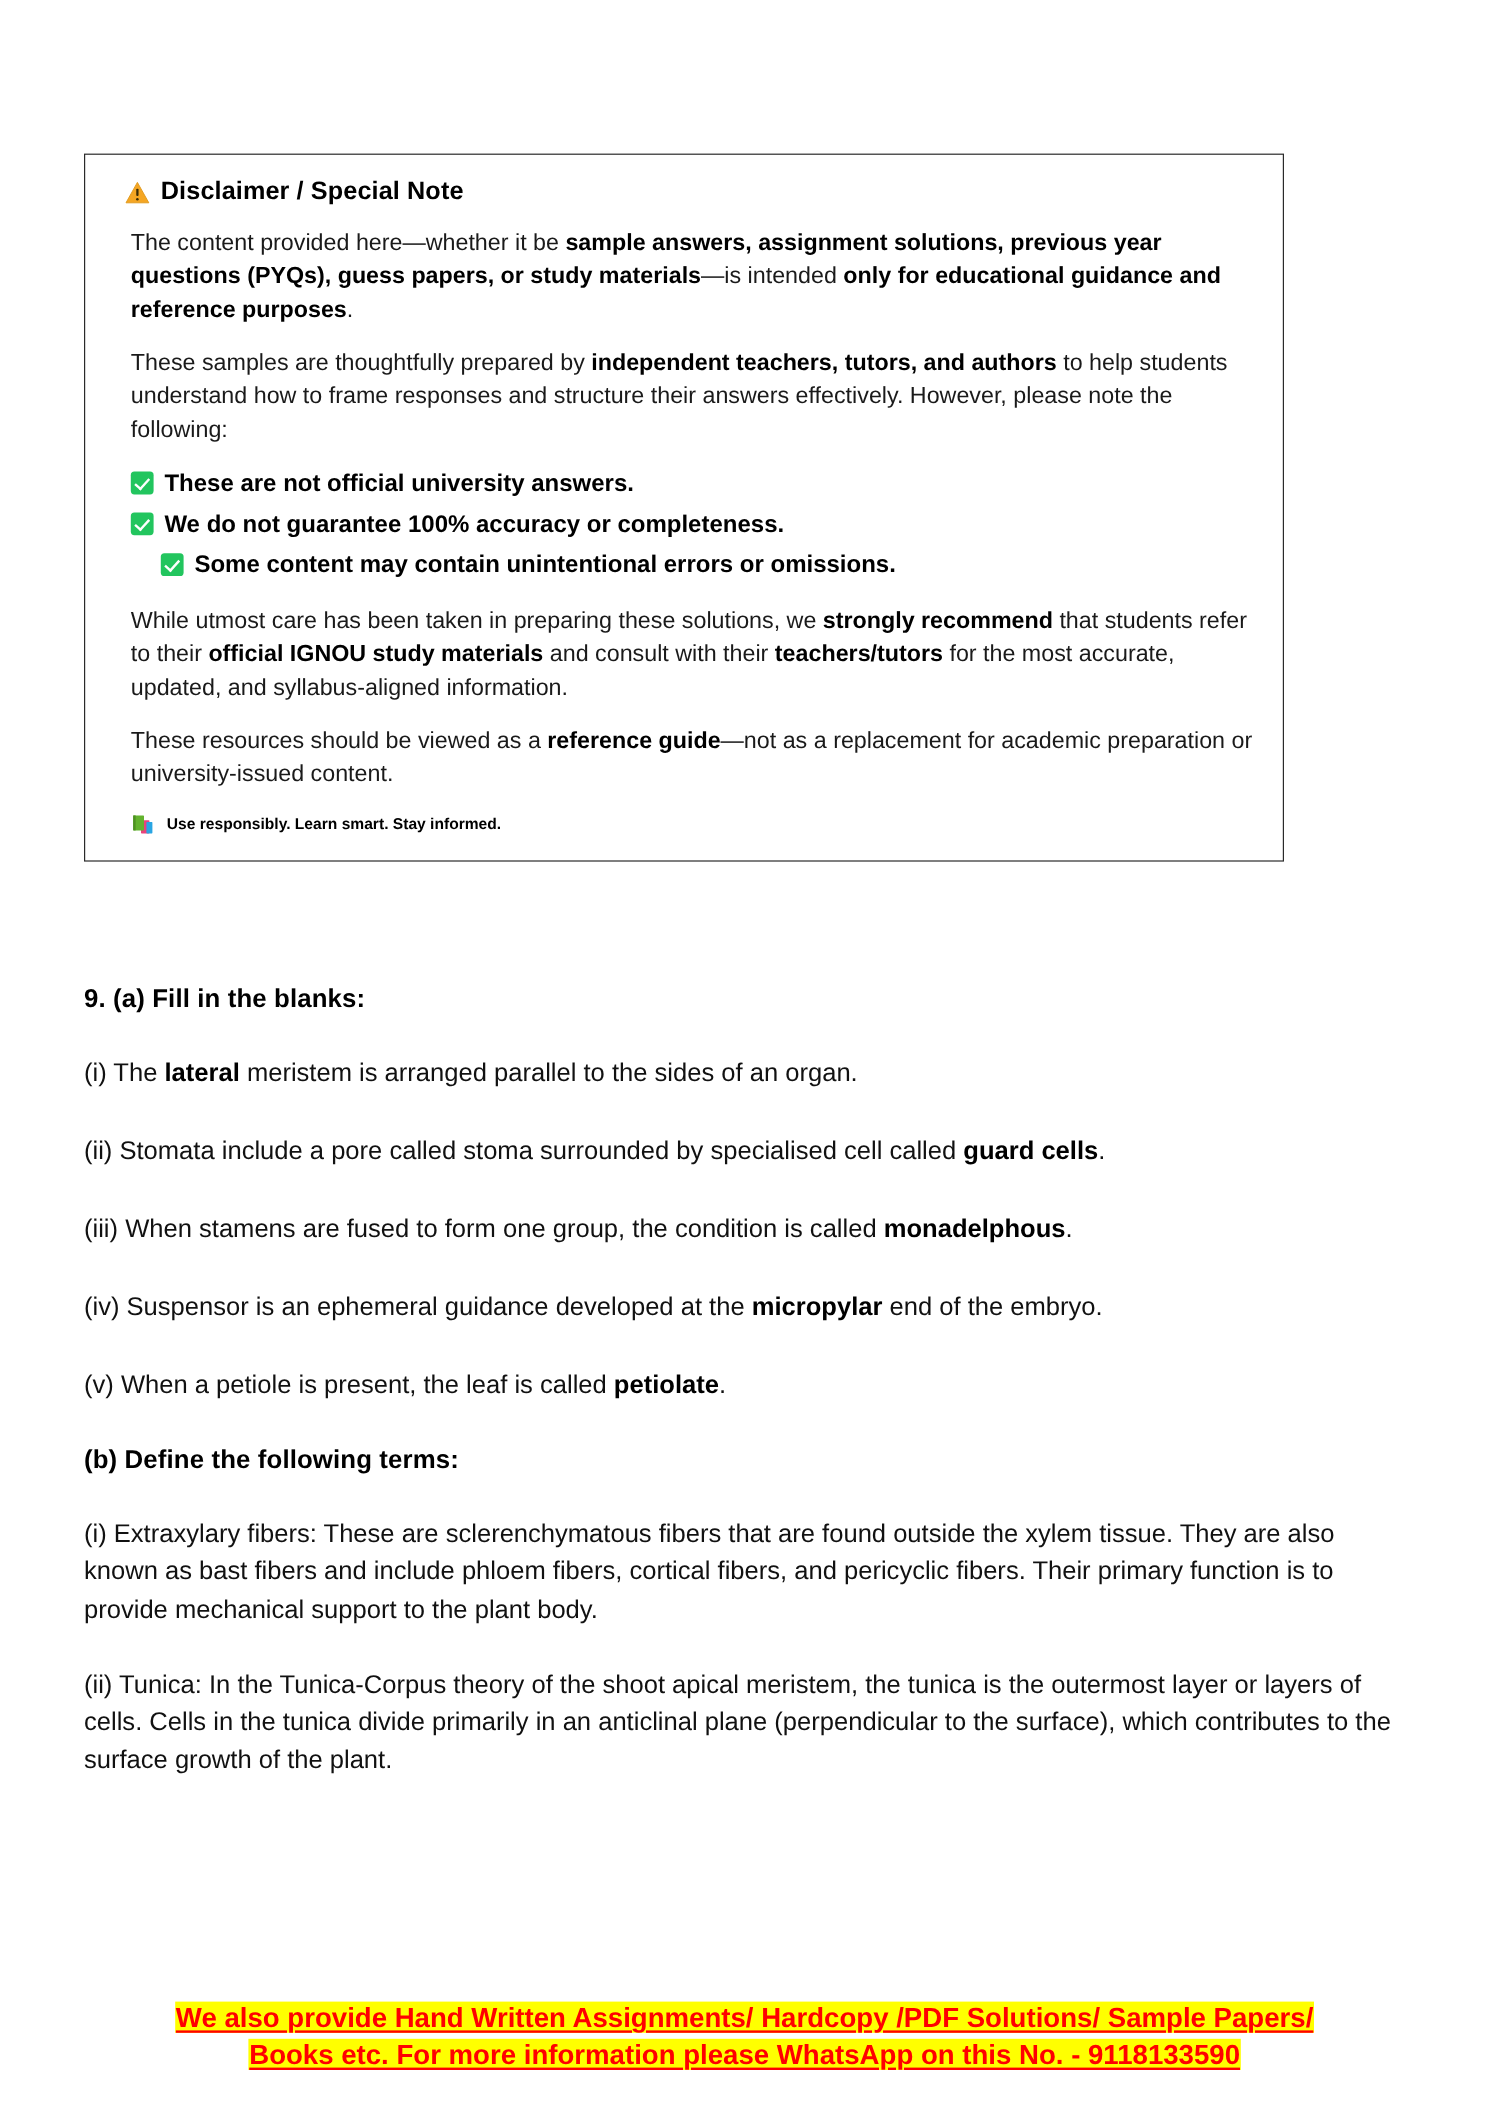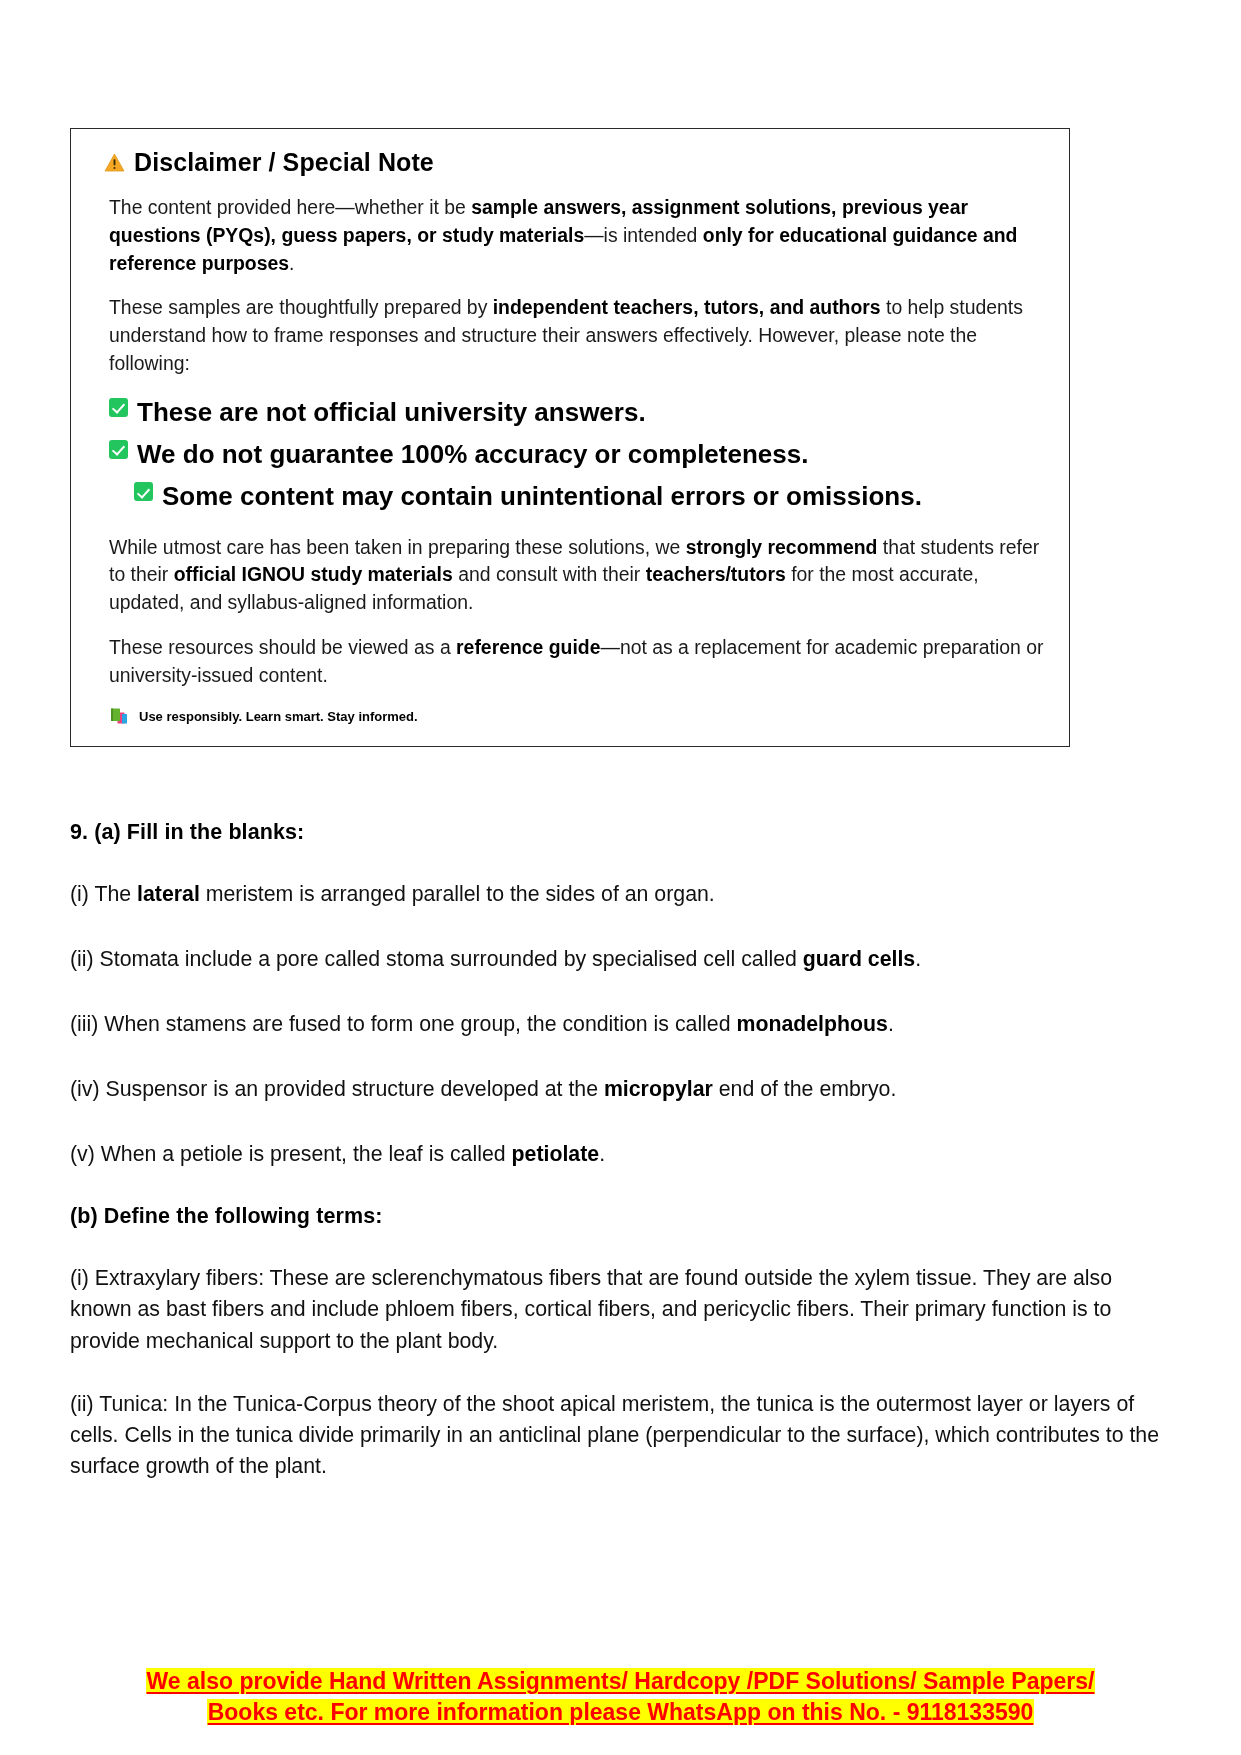--- a/index.html
+++ b/index.html
@@ -28,21 +28,21 @@
     position: absolute;
     left: 70px;
     top: 128px;
     width: 1000px;
     box-sizing: border-box;
     border: 1.5px solid #2a2a2a;
     background: #ffffff;
     padding: 19px 24px 20px 24px;
   }
   .disc-title {
-    font-size: 25px;
+    font-size: 21px;
     font-weight: bold;
     letter-spacing: 0.1px;
     display: flex;
     align-items: center;
     gap: 9px;
     margin: 0 0 17px 9px;
   }
   .warn-icon {
     display: inline-block;
     width: 21px;
@@ -63,21 +63,21 @@
 
   .check-list {
     margin: 0 0 19px 14px;
     padding: 0;
     list-style: none;
   }
   .check-list li {
     display: flex;
     align-items: flex-start;
     gap: 9px;
-    font-size: 26px;
+    font-size: 20px;
     font-weight: bold;
     line-height: 1.36;
     margin-bottom: 7px;
   }
   .check-list li:last-child { margin-bottom: 0; padding-left: 25px; }
   .check-box {
     width: 19px;
     height: 19px;
     border-radius: 3px;
     background: #22c55e;
@@ -213,21 +213,21 @@
   <div class="content">
 
     <div class="q-head">9. (a) Fill in the blanks:</div>
 
     <p class="body-para"><span>(i) The </span><b>lateral</b><span> meristem is arranged parallel to the sides of an organ.</span></p>
 
     <p class="body-para"><span>(ii) Stomata include a pore called stoma surrounded by specialised cell called </span><b>guard cells</b><span>.</span></p>
 
     <p class="body-para"><span>(iii) When stamens are fused to form one group, the condition is called </span><b>monadelphous</b><span>.</span></p>
 
-    <p class="body-para"><span>(iv) Suspensor is an provided structure developed at the </span><b>micropylar</b><span> end of the embryo.</span></p>
+    <p class="body-para"><span>(iv) Suspensor is an ephemeral guidance developed at the </span><b>micropylar</b><span> end of the embryo.</span></p>
 
     <p class="body-para"><span>(v) When a petiole is present, the leaf is called </span><b>petiolate</b><span>.</span></p>
 
     <div class="q-head sub">(b) Define the following terms:</div>
 
     <p class="body-para block">(i) Extraxylary fibers: These are sclerenchymatous fibers that are found outside the xylem tissue. They are also known as bast fibers and include phloem fibers, cortical fibers, and pericyclic fibers. Their primary function is to provide mechanical support to the plant body.</p>
 
     <p class="body-para block">(ii) Tunica: In the Tunica-Corpus theory of the shoot apical meristem, the tunica is the outermost layer or layers of cells. Cells in the tunica divide primarily in an anticlinal plane (perpendicular to the surface), which contributes to the surface growth of the plant.</p>
 
   </div>

